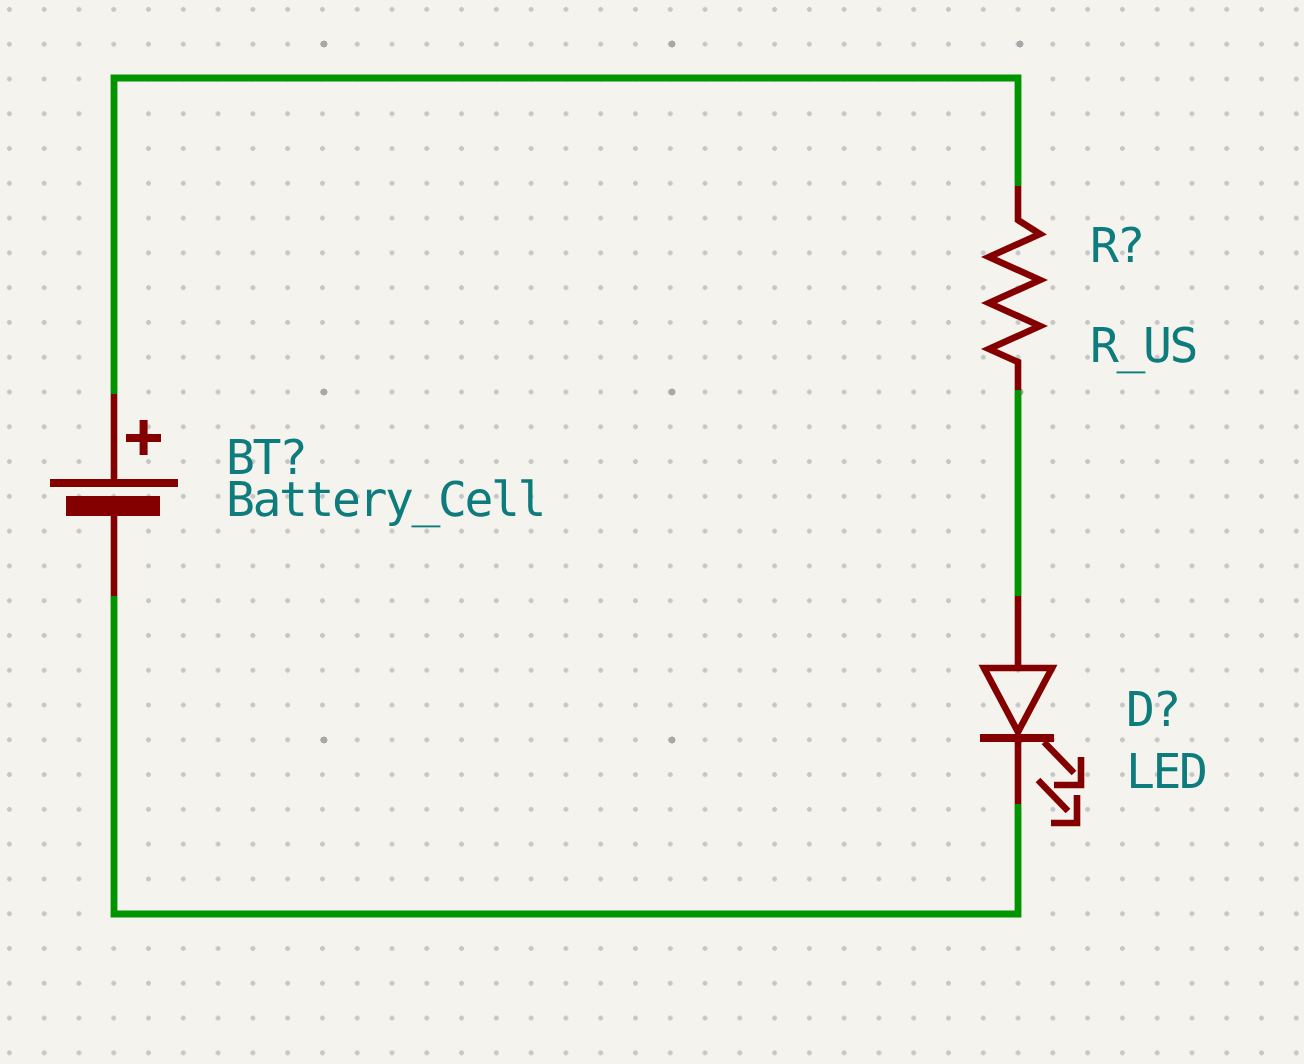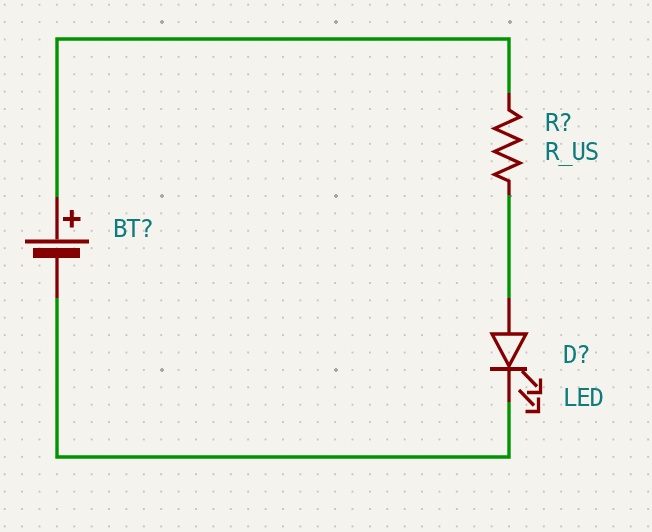--- a/index.html
+++ b/index.html
@@ -64,20 +64,21 @@
       <g>
         <line class="sym w3" x1="522" y1="371" x2="537" y2="386.5"></line>
         <polyline class="sym w3" points="540.5,378.5 540.5,392.5 527,392.5"></polyline>
         <line class="sym w3" x1="519" y1="390" x2="534" y2="405.5"></line>
         <polyline class="sym w3" points="538.5,397.5 538.5,411.5 525.5,411.5"></polyline>
       </g>
     </g>
   </svg>
 
   <div class="field" style="left:113px;top:217px">BT?</div>
+  <div class="field" style="left:113px;top:238px">Battery_Cell</div>
 
   <div class="field" style="left:545px;top:111px">R?</div>
-  <div class="field" style="left:545px;top:140px">R_US</div>
+  <div class="field" style="left:545px;top:161px">R_US</div>
 
   <div class="field" style="left:563px;top:343px">D?</div>
-  <div class="field" style="left:563px;top:386px">LED</div>
+  <div class="field" style="left:563px;top:374px">LED</div>
 
 </div>
 
 </body></html>

